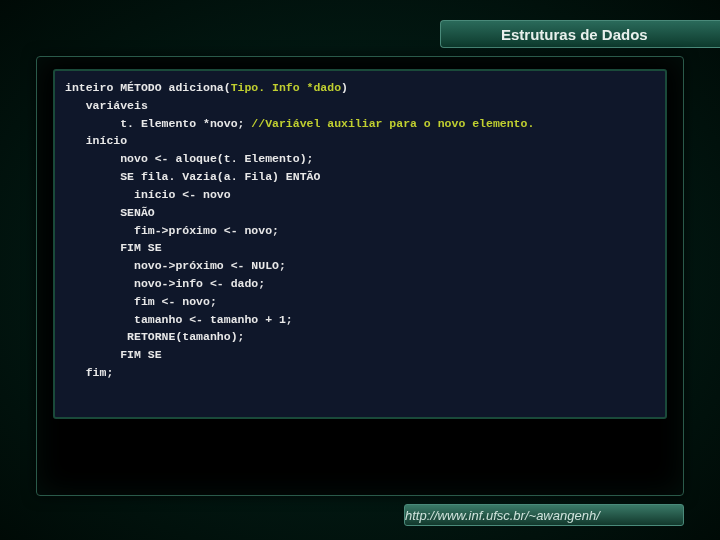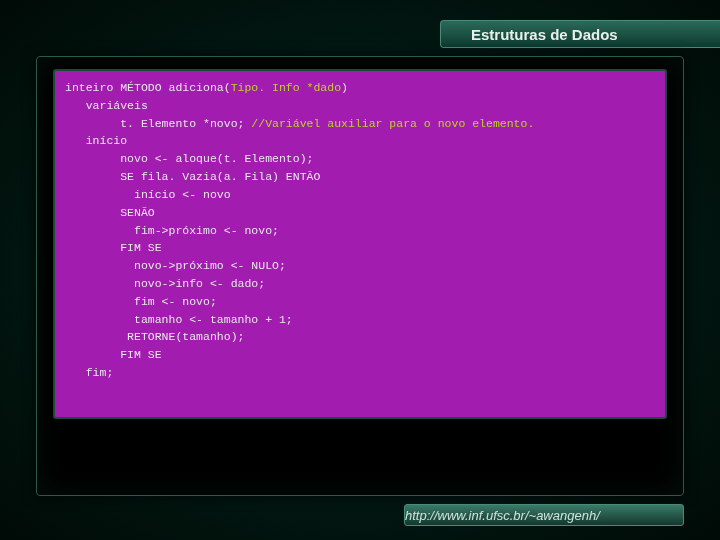--- a/index.html
+++ b/index.html
@@ -17,49 +17,49 @@
     border-top: 1px solid #4a8a7a;
     border-bottom: 1px solid #4a8a7a;
     border-left: 1px solid #4a8a7a;
     border-top-left-radius: 4px;
     border-bottom-left-radius: 4px;
     color: #e8f0ec;
     font-weight: bold;
     font-size: 15px;
     display: flex;
     align-items: center;
-    padding-left: 30px;
+    padding-left: 60px;
   }
   .slide-frame {
     position: absolute;
     top: 56px; left: 36px;
     width: 648px; height: 440px;
     background: #000;
     border: 1px solid #2a5a4a;
     border-radius: 4px;
     padding: 12px 16px 10px 16px;
     box-shadow: 0 0 14px rgba(0,0,0,0.7), inset 0 0 30px rgba(10,60,45,0.25);
   }
   .slide-title {
     font-size: 30px;
     color: #ffffff;
     margin-bottom: 10px;
     letter-spacing: 0.5px;
   }
   .slide-title .accent { color: #c8d800; }
   .code-box {
-    background: #a21caf;
+    background: #0f172a;
     border: 2px solid #1a4a3a;
     border-radius: 3px;
     padding: 8px 10px;
     font-family: "Courier New", Courier, monospace;
     font-size: 11.5px;
     line-height: 1.55;
     color: #e8e8e8;
-    font-weight: normal;
+    font-weight: bold;
     white-space: pre;
     height: 350px;
   }
   .code-line .param { color: #c0cf30; }
   .code-line .comment { color: #c0cf30; }
   .footer-bar {
     position: absolute;
     bottom: 14px; right: 36px;
     width: 280px; height: 22px;
     background: linear-gradient(to bottom, #3a7a68 0%, #12382c 100%);

